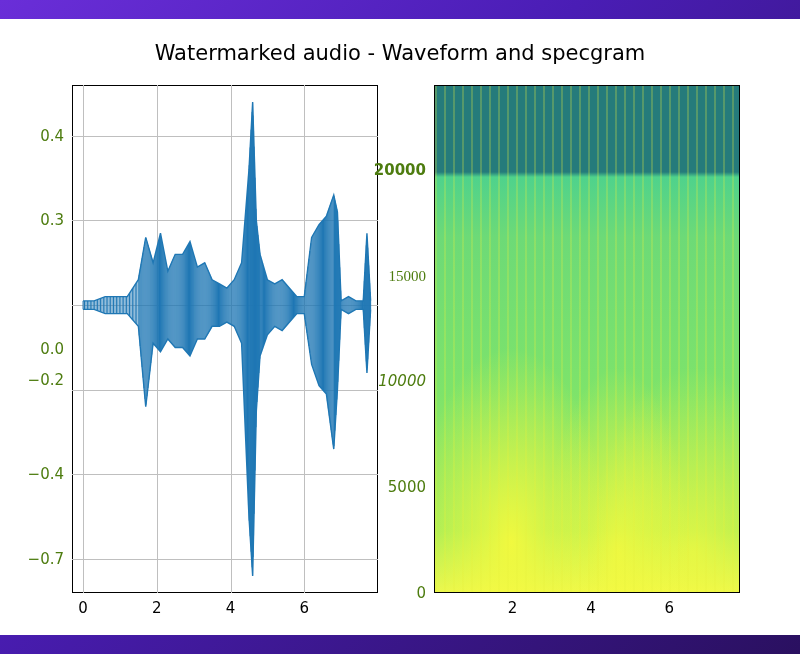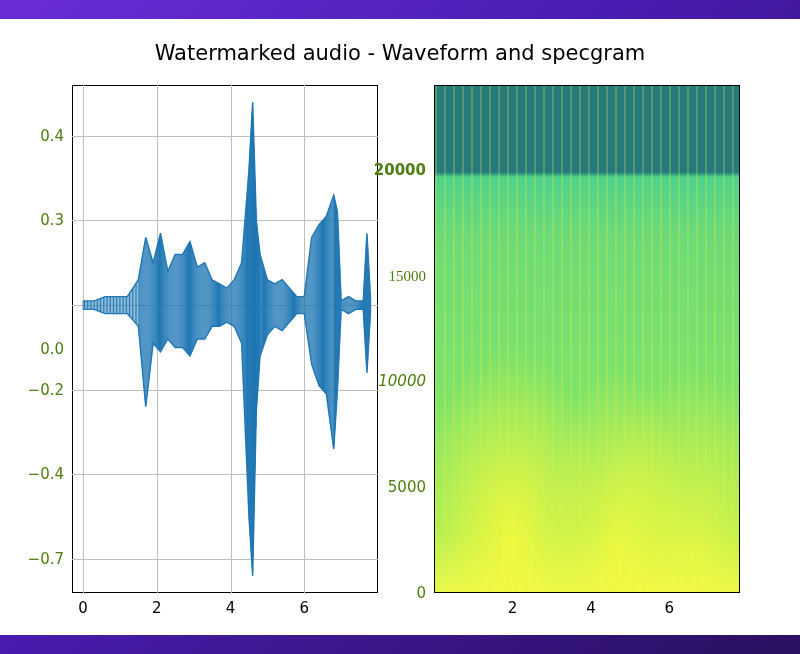--- a/index.html
+++ b/index.html
@@ -53,21 +53,21 @@
           <div class="tick-label-x" style="left: 84.7952px;">2</div>
           <div class="gridline" style="left: 158.53px; top: 0px; width: 1px; height: 508px;"></div>
           <div class="tick-label-x" style="left: 158.53px;">4</div>
           <div class="gridline" style="left: 232.265px; top: 0px; width: 1px; height: 508px;"></div>
           <div class="tick-label-x" style="left: 232.265px;">6</div>
           <div class="gridline" style="top: 474.133px; left: 0px; height: 1px; width: 306px;"></div>
           <div class="tick-label-y" style="top: 474.133px;">−0.7</div>
           <div class="gridline" style="top: 389.467px; left: 0px; height: 1px; width: 306px;"></div>
           <div class="tick-label-y" style="top: 389.467px;">−0.4</div>
           <div class="gridline" style="top: 304.8px; left: 0px; height: 1px; width: 306px;"></div>
-          <div class="tick-label-y" style="top: 305px;">−0.2</div>
+          <div class="tick-label-y" style="top: 295px;">−0.2</div>
           <div class="gridline" style="top: 220.133px; left: 0px; height: 1px; width: 306px;"></div>
           <div class="tick-label-y" style="top: 220.133px; margin-top: 44px;">0.0</div>
           <div class="gridline" style="top: 135.467px; left: 0px; height: 1px; width: 306px;"></div>
           <div class="tick-label-y" style="top: 135.467px;">0.3</div>
           <div class="gridline" style="top: 50.8px; left: 0px; height: 1px; width: 306px;"></div>
           <div class="tick-label-y" style="top: 50.8px;">0.4</div>
           <svg class="wave" viewBox="0 0 306 508" preserveAspectRatio="none">
             <line class="v" x1="11.06024096385542" x2="11.06024096385542" y1="215.90000000000003" y2="224.36666666666673"></line>
             <line class="v" x1="12.510764368951214" x2="12.510764368951214" y1="215.90000000000003" y2="224.36666666666673"></line>
             <line class="v" x1="13.961287774047006" x2="13.961287774047006" y1="215.90000000000003" y2="224.36666666666673"></line>

